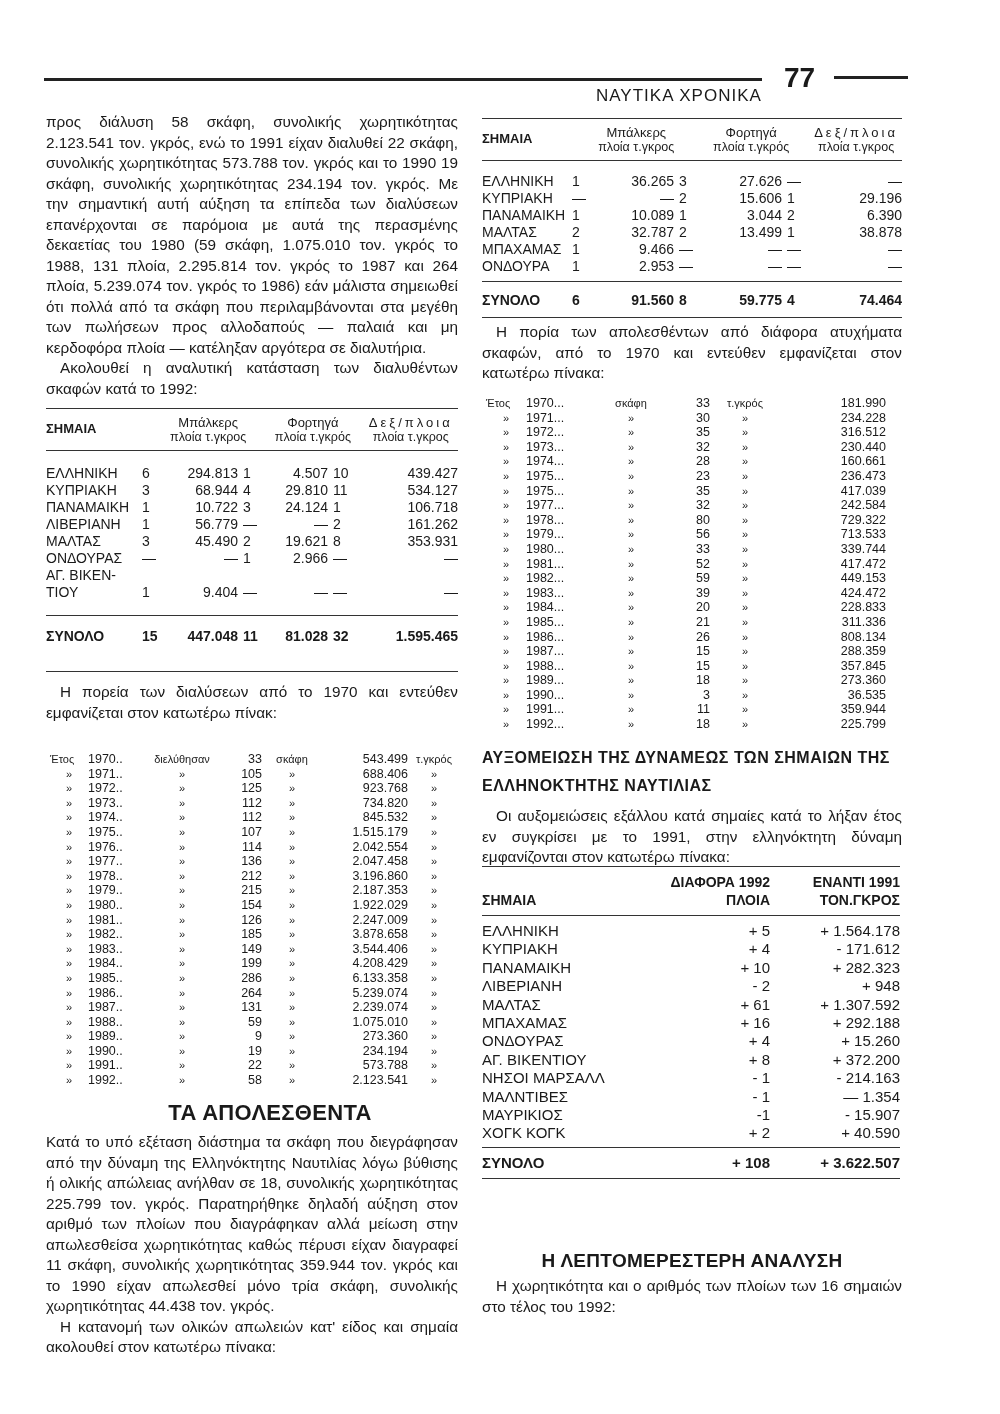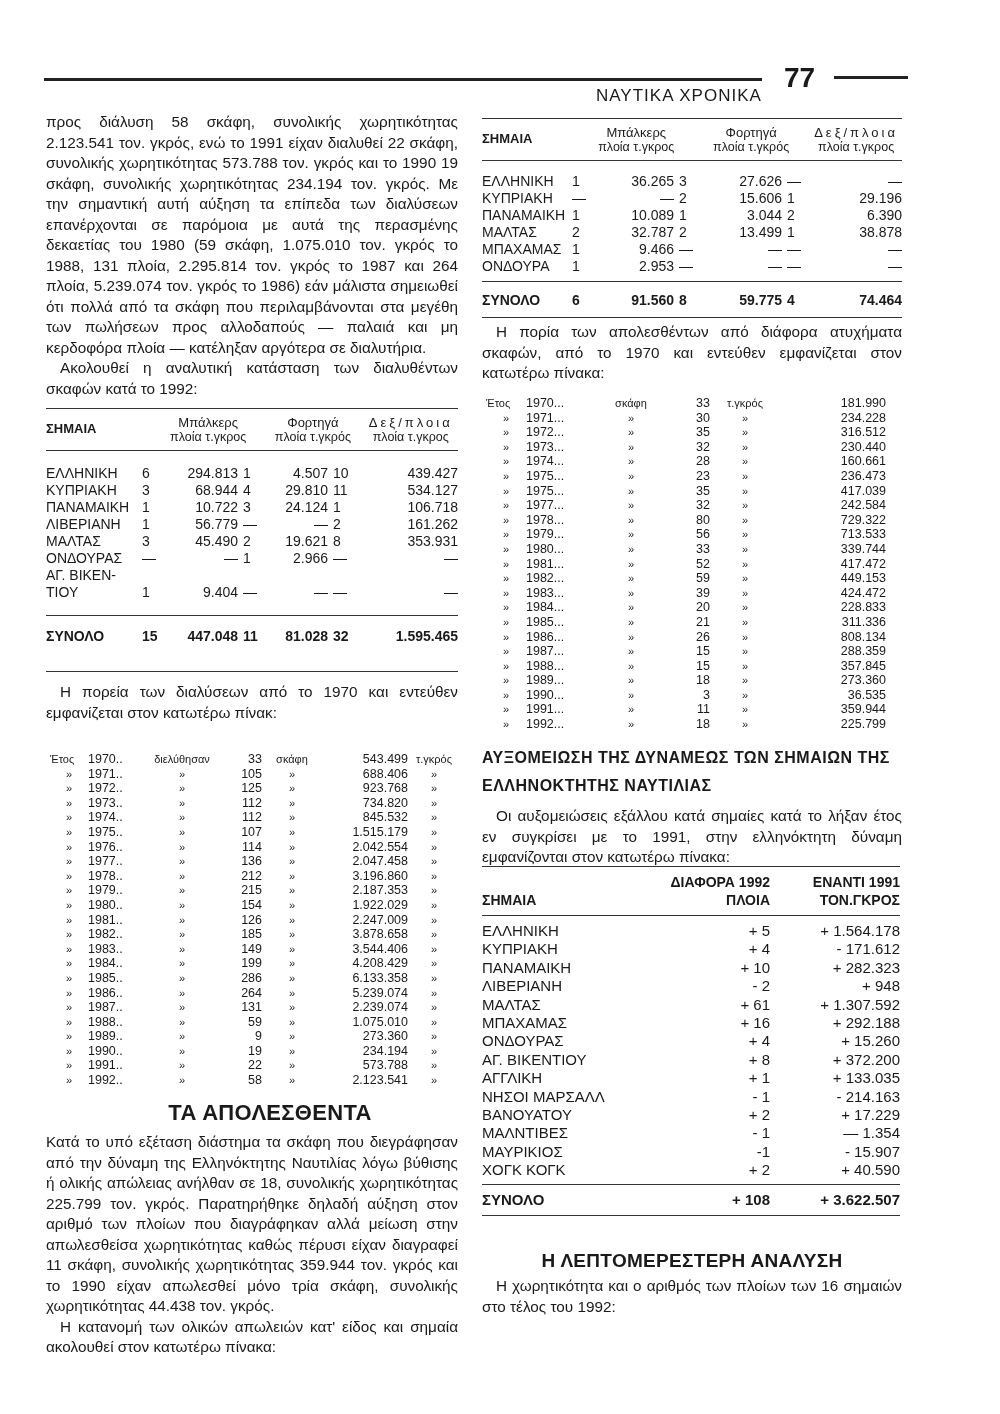--- a/index.html
+++ b/index.html
@@ -826,33 +826,23 @@
           <td class="l">ΟΝΔΟΥΡΑΣ</td>
           <td class="r">+ 4</td>
           <td class="r">+ 15.260</td>
         </tr>
         <tr>
           <td class="l">ΑΓ. ΒΙΚΕΝΤΙΟΥ</td>
           <td class="r">+ 8</td>
           <td class="r">+ 372.200</td>
         </tr>
         <tr>
-          <td class="l">ΑΓΓΛΙΚΗ</td>
-          <td class="r">+ 1</td>
-          <td class="r">+ 133.035</td>
-        </tr>
-        <tr>
           <td class="l">ΝΗΣΟΙ ΜΑΡΣΑΛΛ</td>
           <td class="r">- 1</td>
           <td class="r">- 214.163</td>
-        </tr>
-        <tr>
-          <td class="l">ΒΑΝΟΥΑΤΟΥ</td>
-          <td class="r">+ 2</td>
-          <td class="r">+ 17.229</td>
         </tr>
         <tr>
           <td class="l">ΜΑΛΝΤΙΒΕΣ</td>
           <td class="r">- 1</td>
           <td class="r">— 1.354</td>
         </tr>
         <tr>
           <td class="l">ΜΑΥΡΙΚΙΟΣ</td>
           <td class="r">-1</td>
           <td class="r">- 15.907</td>

